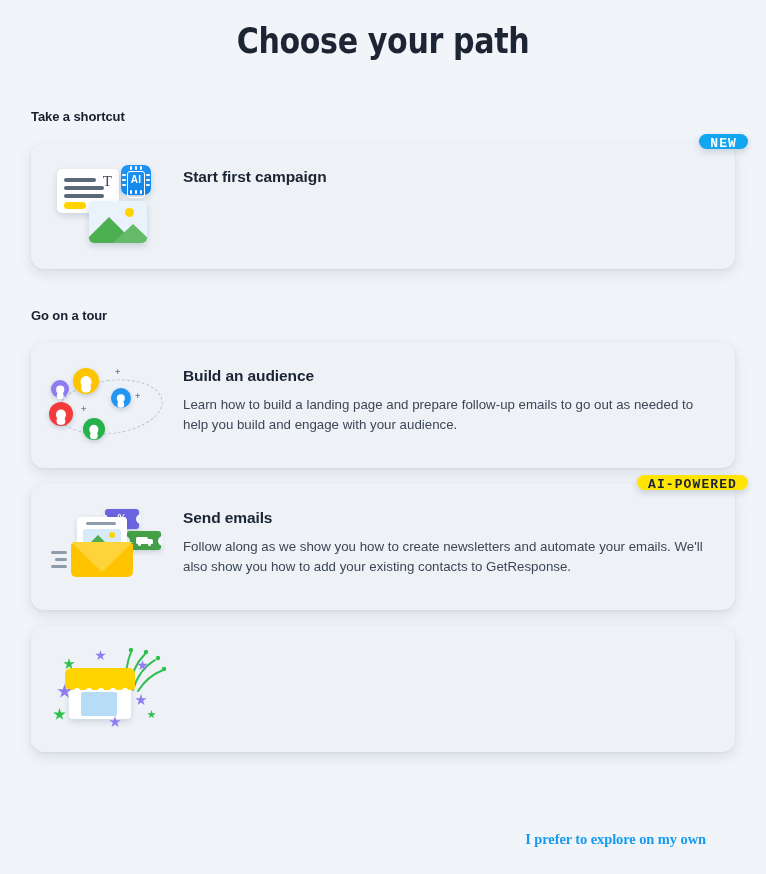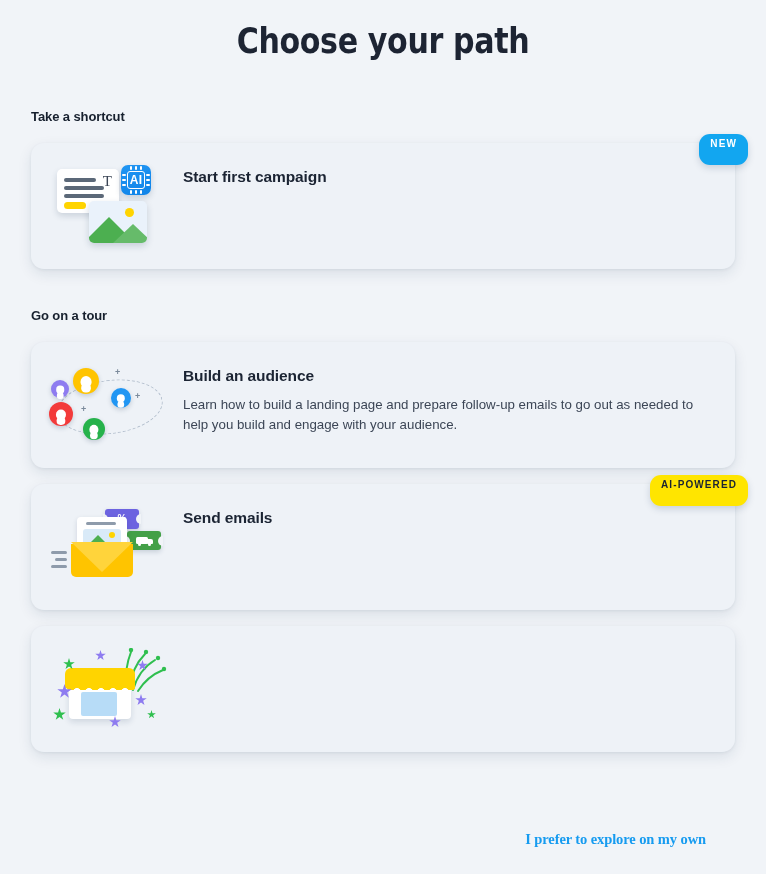--- a/index.html
+++ b/index.html
@@ -92,26 +92,27 @@
     margin: 0;
     max-width: 548px;
   }
 
   
   .badge {
     position: absolute;
     top: -9px;
     right: -13px;
     border-radius: 11px;
-    font-size: 10px;
+    font-size: 13px;
     font-weight: 700;
     letter-spacing: 1.1px;
-    padding: 4px 11px 16px 11px;
+    padding: 4px 11px 0 11px;
     line-height: 11px;
     box-shadow: 0 3px 7px rgba(24, 50, 82, 0.17);
+    font-family: Liberation Mono, monospace;
   }
   .badge-new {
     background: #12a6f0;
     color: #ffffff;
   }
   .badge-ai {
     background: #ffe500;
     color: #1b2433;
   }
 
@@ -156,23 +157,23 @@
     font-size: 15px; line-height: 15px; color: #3c4656;
   }
   .i1-chip {
     position: absolute; left: 72px; top: 2px;
     width: 30px; height: 30px; border-radius: 7px;
     background: linear-gradient(160deg, #2196f3 0%, #0f83e8 100%);
     box-shadow: 0 3px 6px rgba(24,50,82,0.18);
   }
   .i1-chip-in {
     position: absolute; left: 6px; top: 6px;
-    width: 18px; height: 18px; border-radius: 3px;
+    width: 18px; height: 27px; border-radius: 3px;
     border: 1.5px solid #ffffff; box-sizing: border-box;
-    color: #ffffff; font-size: 12px; font-weight: 700;
+    color: #ffffff; font-size: 10px; font-weight: 700;
     text-align: center; line-height: 16px; letter-spacing: .3px;
   }
   .i1-pin {
     position: absolute; background: #ffffff; border-radius: 1px;
   }
   .i1-photo {
     position: absolute; left: 40px; top: 38px;
     width: 58px; height: 42px; border-radius: 5px;
     background: #eaf2fb; overflow: hidden;
     box-shadow: 0 3px 7px rgba(24,50,82,0.18);
@@ -449,20 +450,21 @@
           <span class="i3-bl i3-bl1"></span>
           <span class="i3-bl i3-bl2"></span>
         </div>
 
         <span class="i3-env-body"></span>
         <span class="i3-env-flap"></span>
       </div>
 
       <div class="card-body">
         <div class="card-title">Send emails</div>
+        <p class="card-desc">Follow along as we show you how to create newsletters and automate your emails. We'll also show you how to add your existing contacts to GetResponse.</p>
       </div>
     </div>
 
     <div class="card">
       <div class="card-illu illu4">
 
         <svg class="i4-firework" viewBox="0 0 52 46">
           <g stroke="#2fbf4f" stroke-width="2" fill="none" stroke-linecap="round">
             <path d="M14 42 C16 26, 22 14, 30 6"></path>
             <path d="M18 42 C22 28, 30 18, 40 12"></path>

